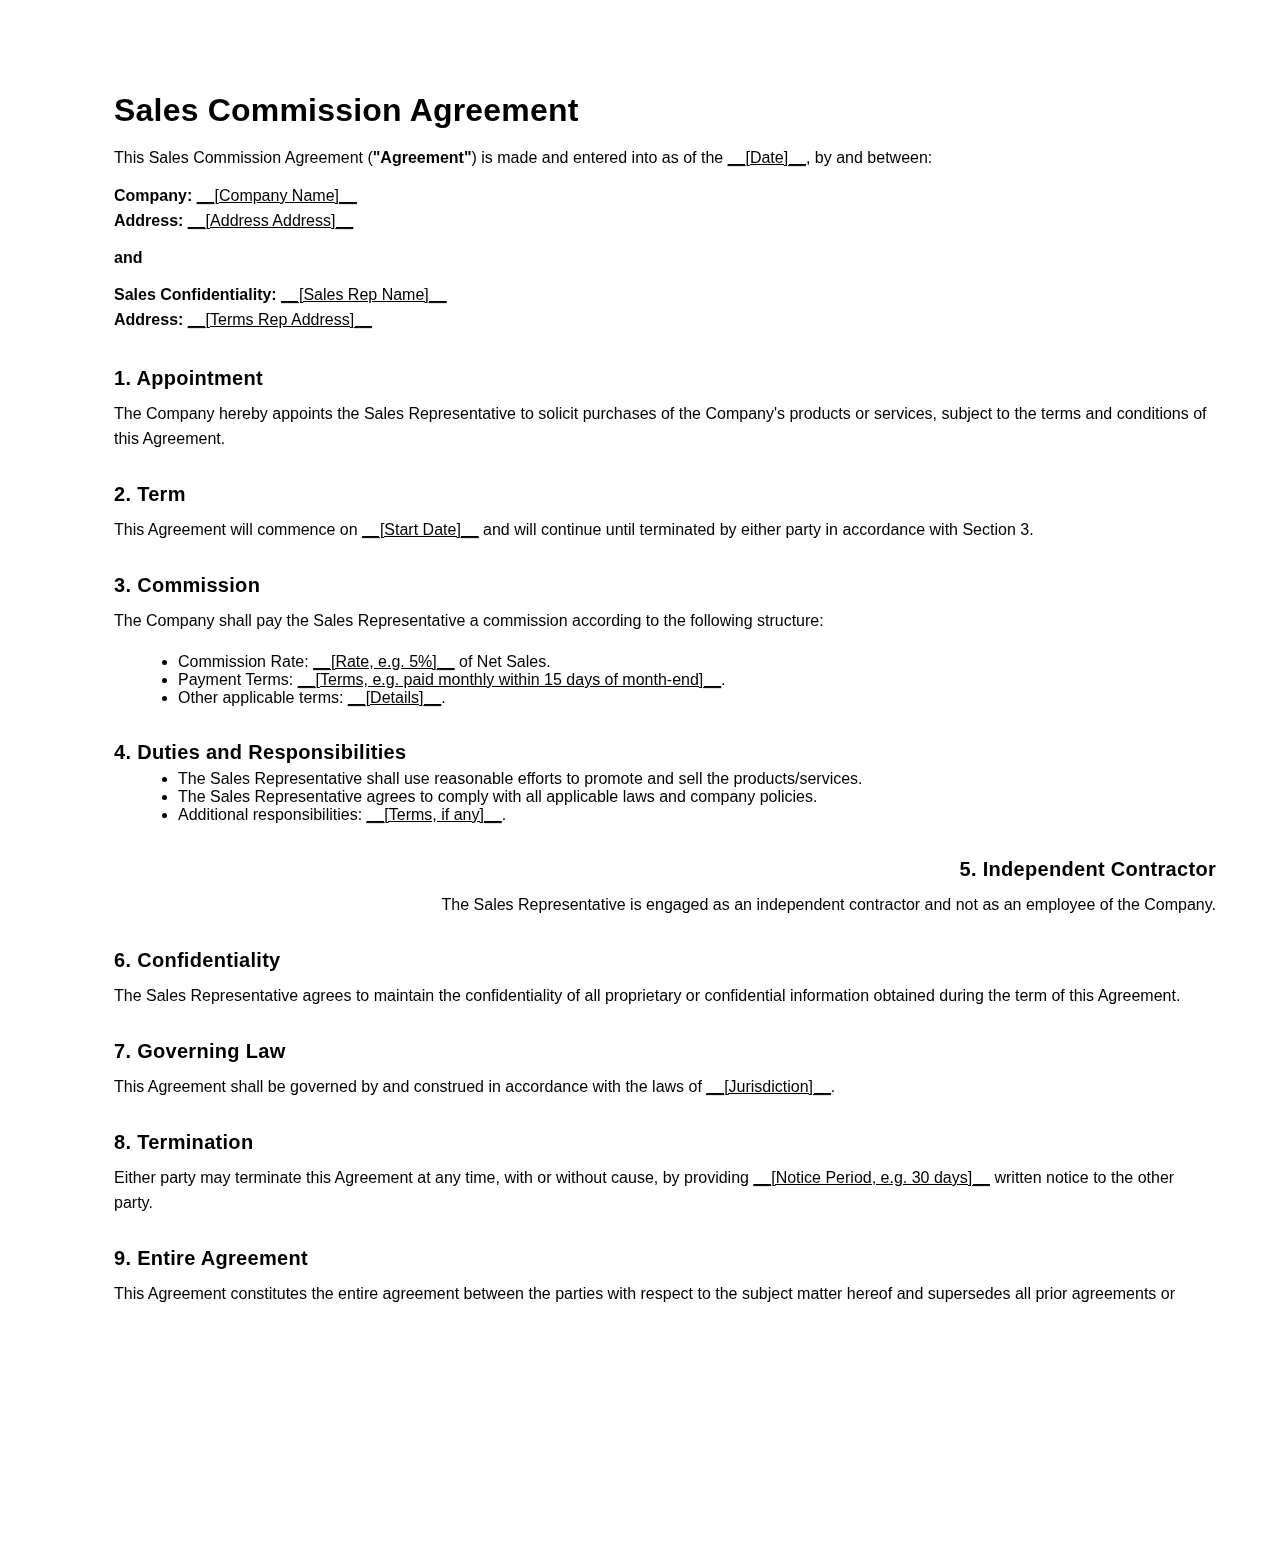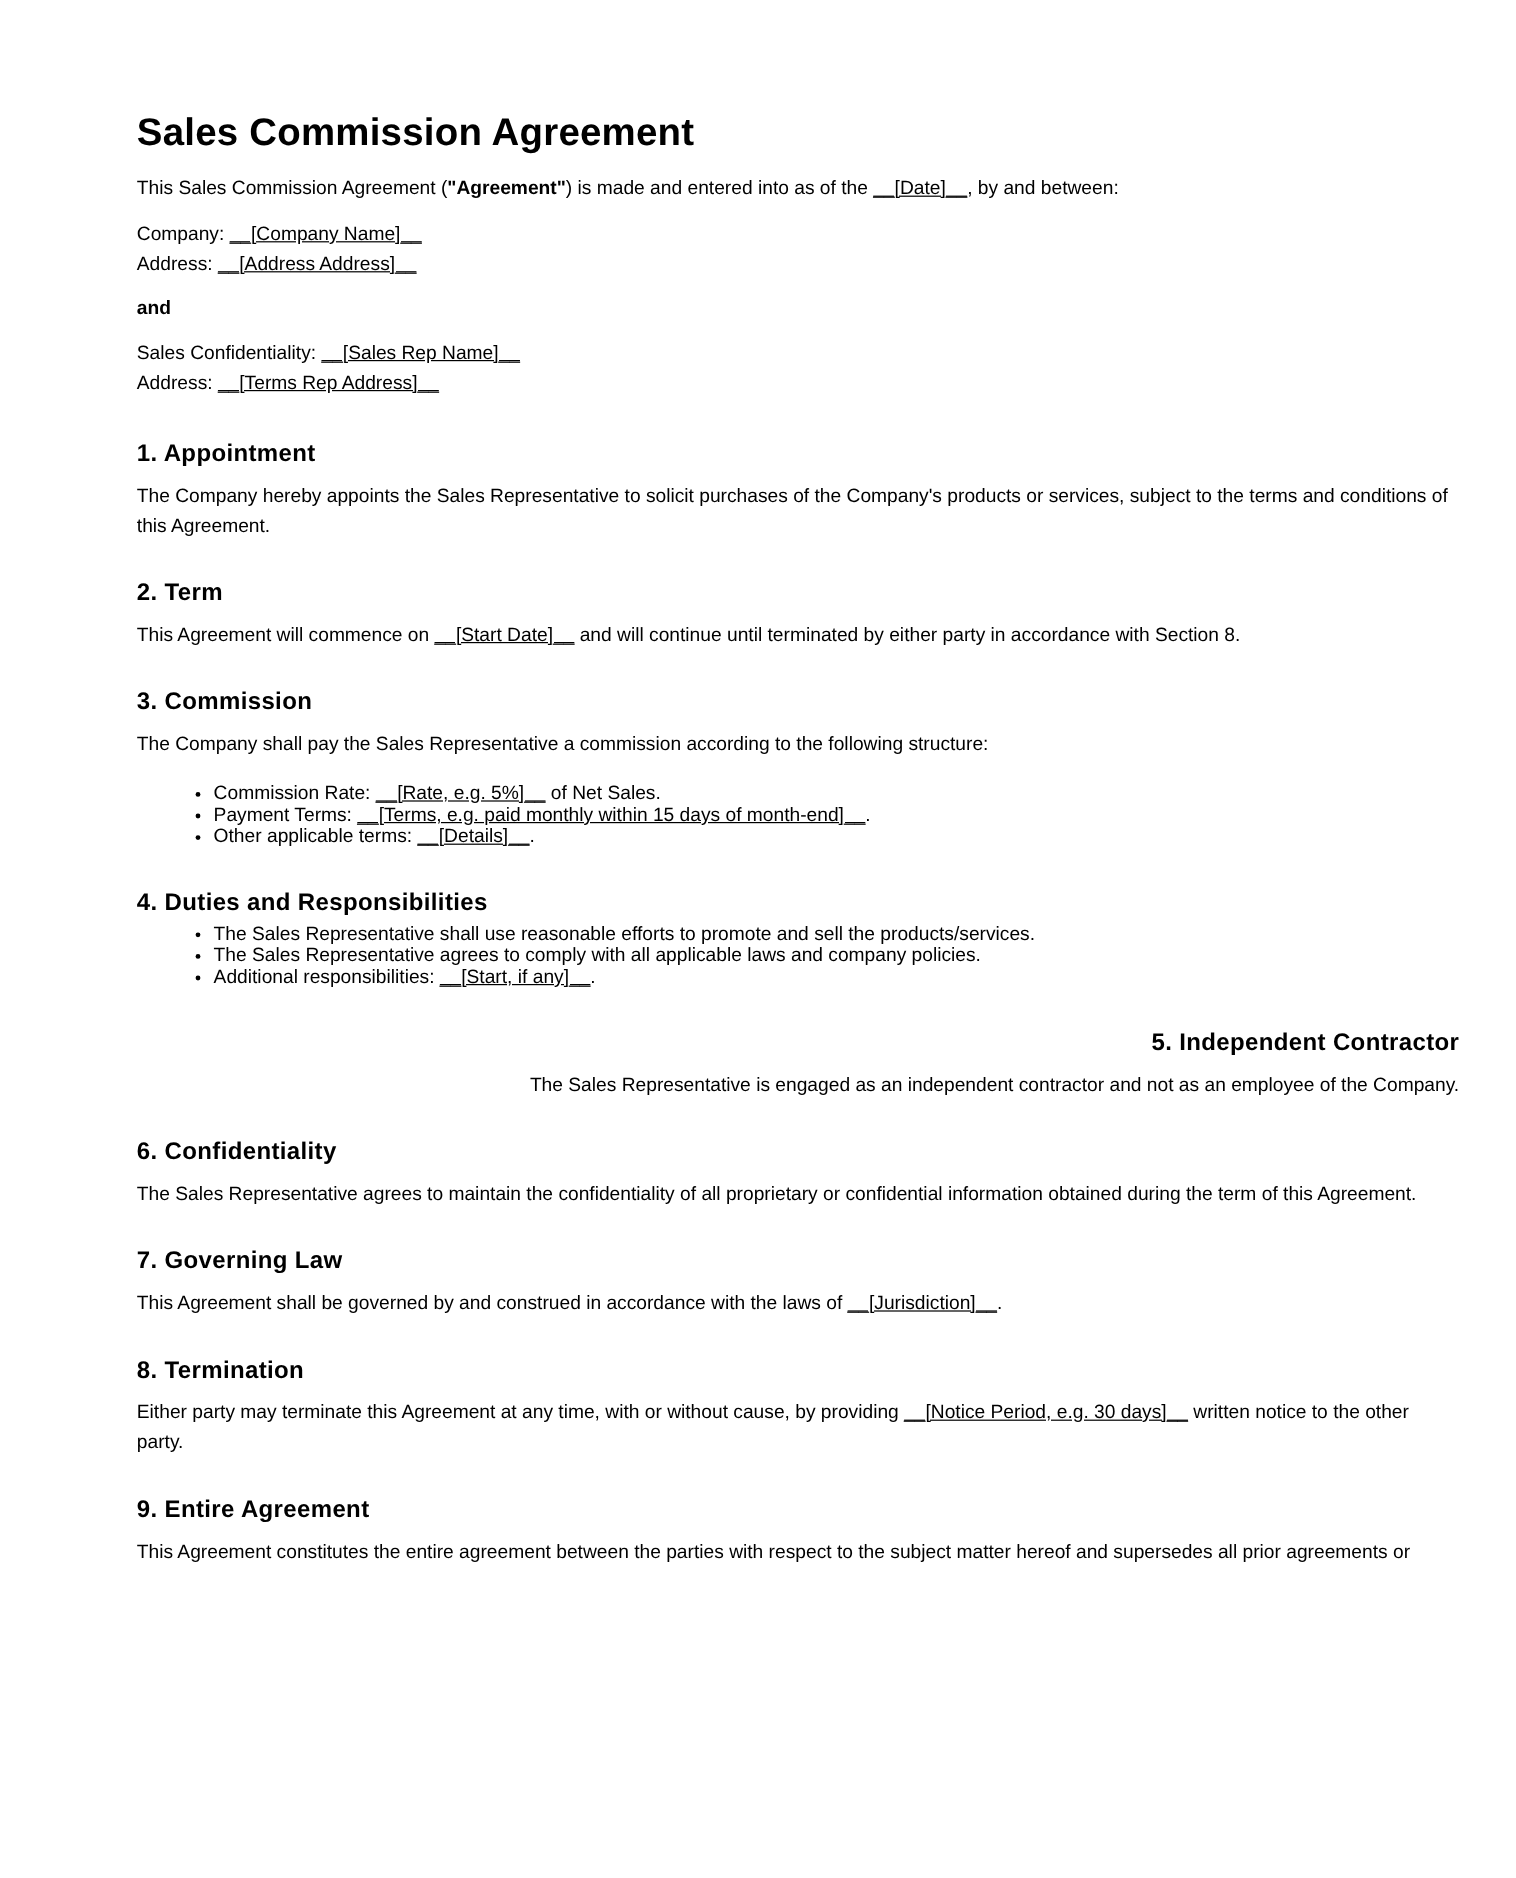--- a/index.html
+++ b/index.html
@@ -21,21 +21,21 @@
     line-height: 40px;
     letter-spacing: 0.2px;
   }
   p {
     font-size: 16px;
     line-height: 25px;
     margin: 0;
   }
   .intro { margin-bottom: 13px; }
   .party-line { font-size: 16px; line-height: 25px; }
-  .party-line b { font-weight: normal; }
+  .party-line b { font-weight: bold; }
   .and { font-weight: bold; font-size: 16px; margin: 12px 0 12px 0; line-height: 25px; }
   .ph { text-decoration: underline; }
   h2 {
     font-size: 20px;
     font-weight: bold;
     margin: 16px 0 10px 0;
     line-height: 26px;
     letter-spacing: 0.3px;
   }
   .section { margin-top: 30px; }
@@ -66,39 +66,39 @@
   <div class="party-line"><b>Sales Confidentiality:</b> <span class="ph">__[Sales Rep Name]__</span></div>
   <div class="party-line"><b>Address:</b> <span class="ph">__[Terms Rep Address]__</span></div>
 
   <div class="section first">
     <h2>1. Appointment</h2>
     <p>The Company hereby appoints the Sales Representative to solicit purchases of the Company's products or services, subject to the terms and conditions of this Agreement.</p>
   </div>
 
   <div class="section">
     <h2>2. Term</h2>
-    <p><span>This Agreement will commence on </span><span class="ph">__[Start Date]__</span><span> and will continue until terminated by either party in accordance with Section 8.</span></p>
+    <p><span>This Agreement will commence on </span><span class="ph">__[Start Date]__</span><span> and will continue until terminated by either party in accordance with Section 3.</span></p>
   </div>
 
   <div class="section">
     <h2>3. Commission</h2>
     <p>The Company shall pay the Sales Representative a commission according to the following structure:</p>
     <ul>
       <li><span>Commission Rate: </span><span class="ph">__[Rate, e.g. 5%]__</span><span> of Net Sales.</span></li>
       <li><span>Payment Terms: </span><span class="ph">__[Terms, e.g. paid monthly within 15 days of month-end]__</span><span>.</span></li>
       <li><span>Other applicable terms: </span><span class="ph">__[Details]__</span><span>.</span></li>
     </ul>
   </div>
 
   <div class="section" style="margin-top:32px;">
     <h2 style="margin-bottom:5px;">4. Duties and Responsibilities</h2>
     <ul class="tight">
       <li>The Sales Representative shall use reasonable efforts to promote and sell the products/services.</li>
       <li>The Sales Representative agrees to comply with all applicable laws and company policies.</li>
-      <li><span>Additional responsibilities: </span><span class="ph">__[Start, if any]__</span><span>.</span></li>
+      <li><span>Additional responsibilities: </span><span class="ph">__[Terms, if any]__</span><span>.</span></li>
     </ul>
   </div>
 
   <div class="section" style="margin-top:32px;text-align:right;">
     <h2>5. Independent Contractor</h2>
     <p>The Sales Representative is engaged as an independent contractor and not as an employee of the Company.</p>
   </div>
 
   <div class="section">
     <h2>6. Confidentiality</h2>

